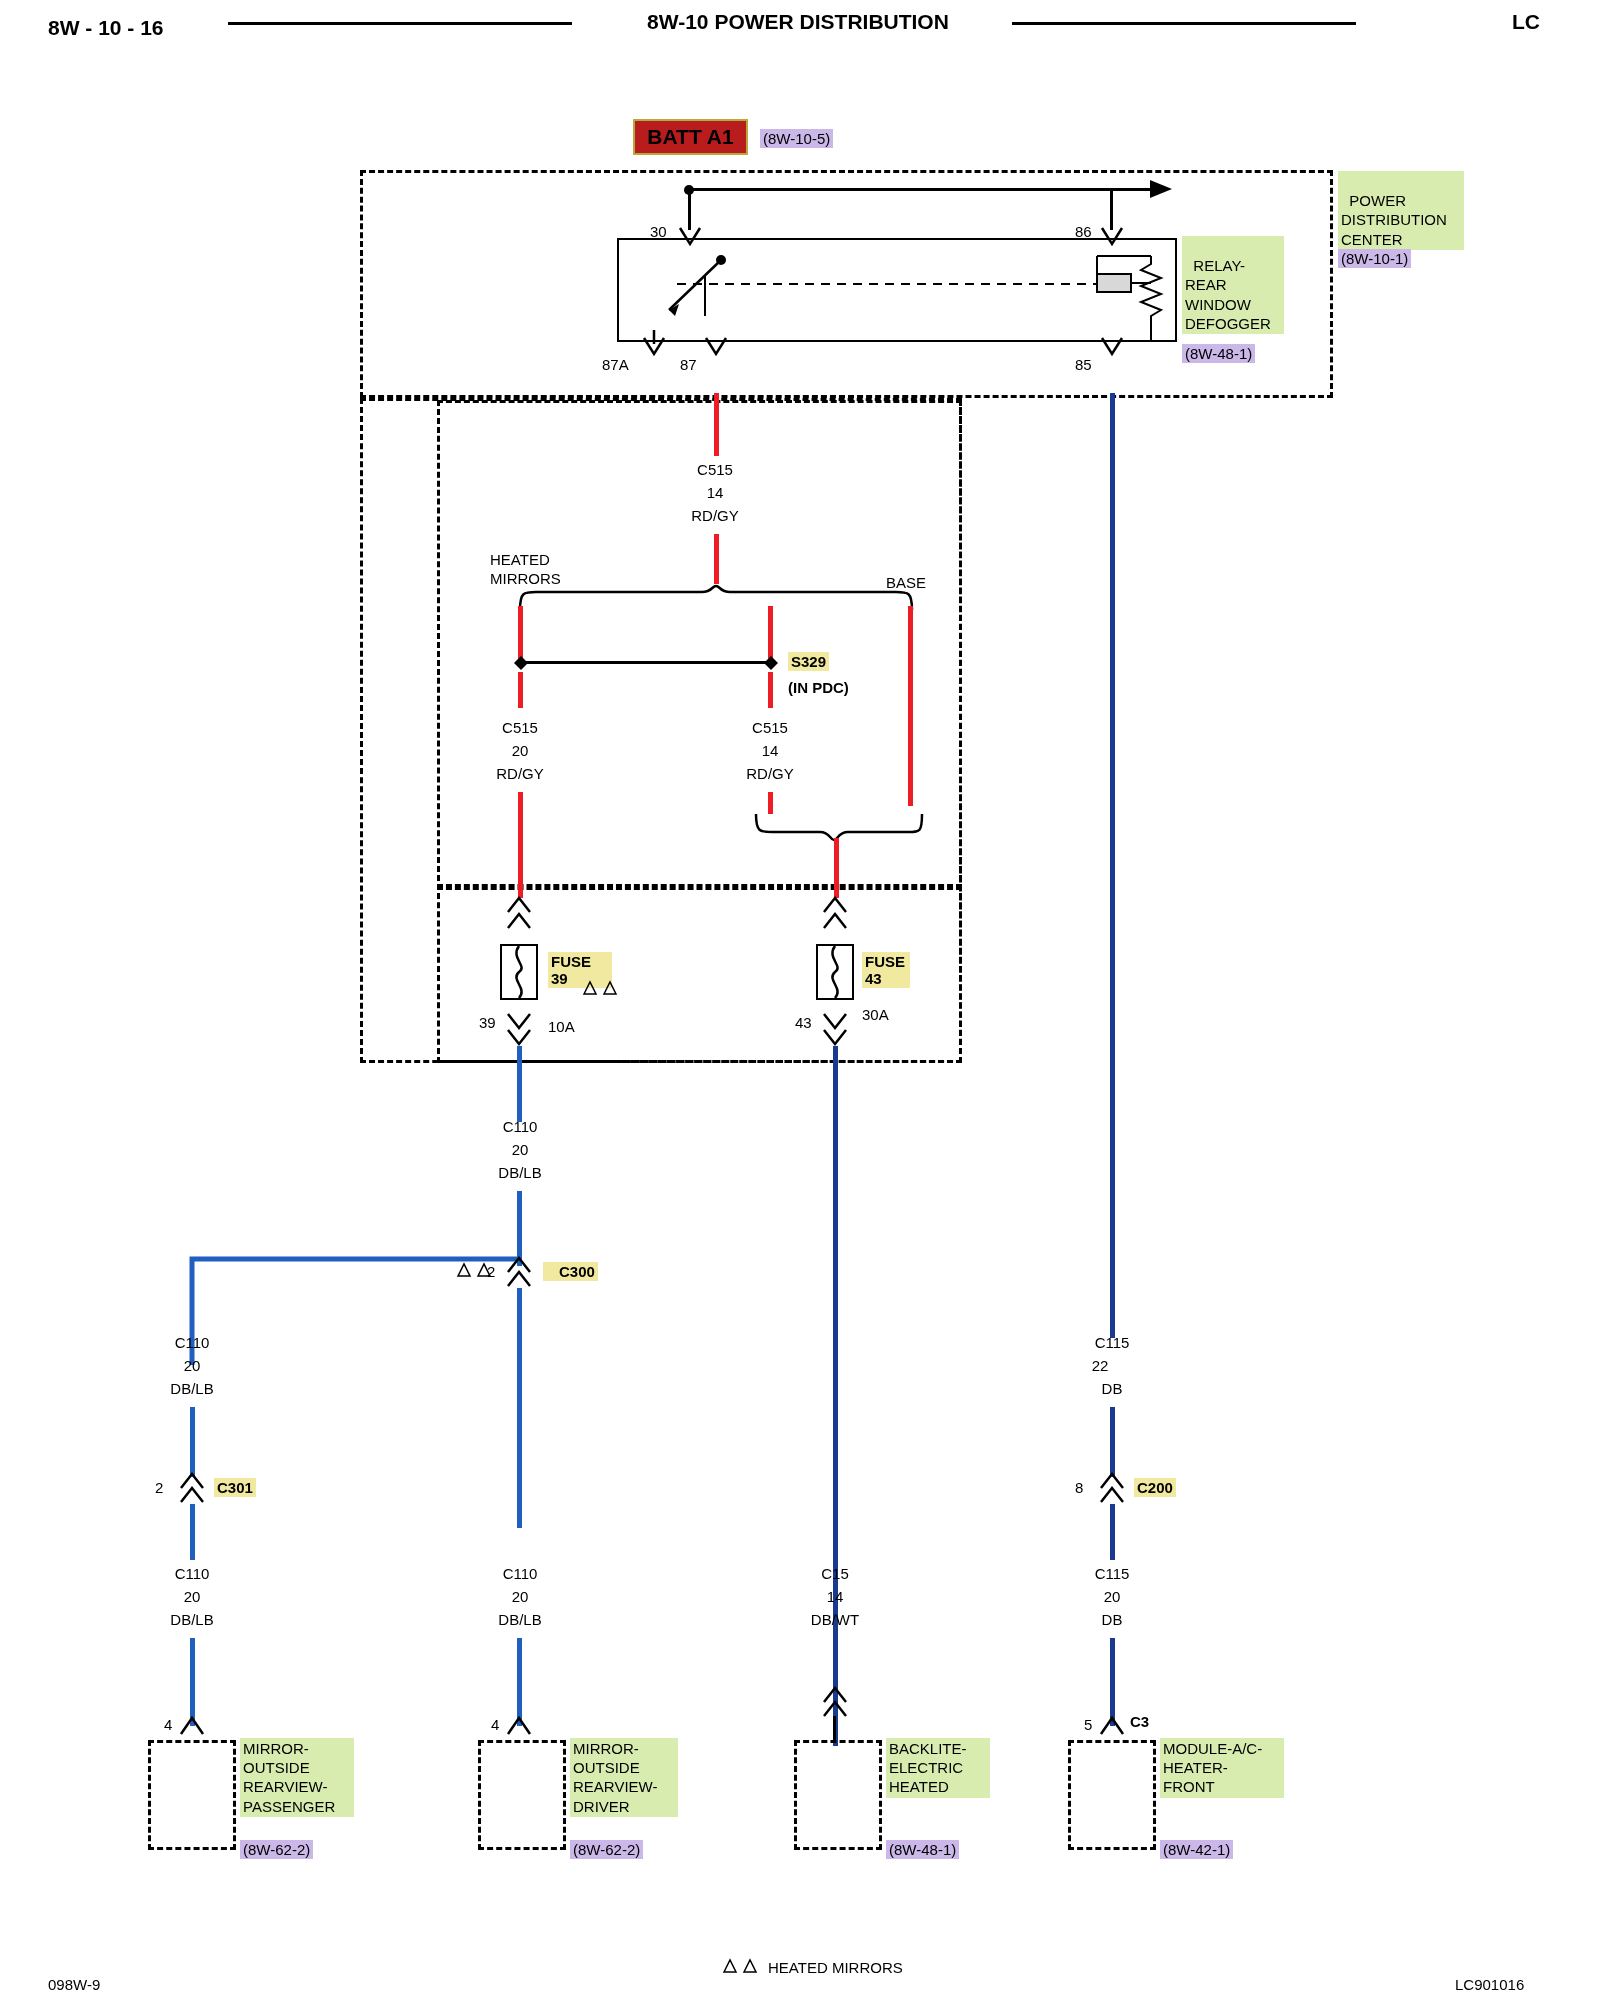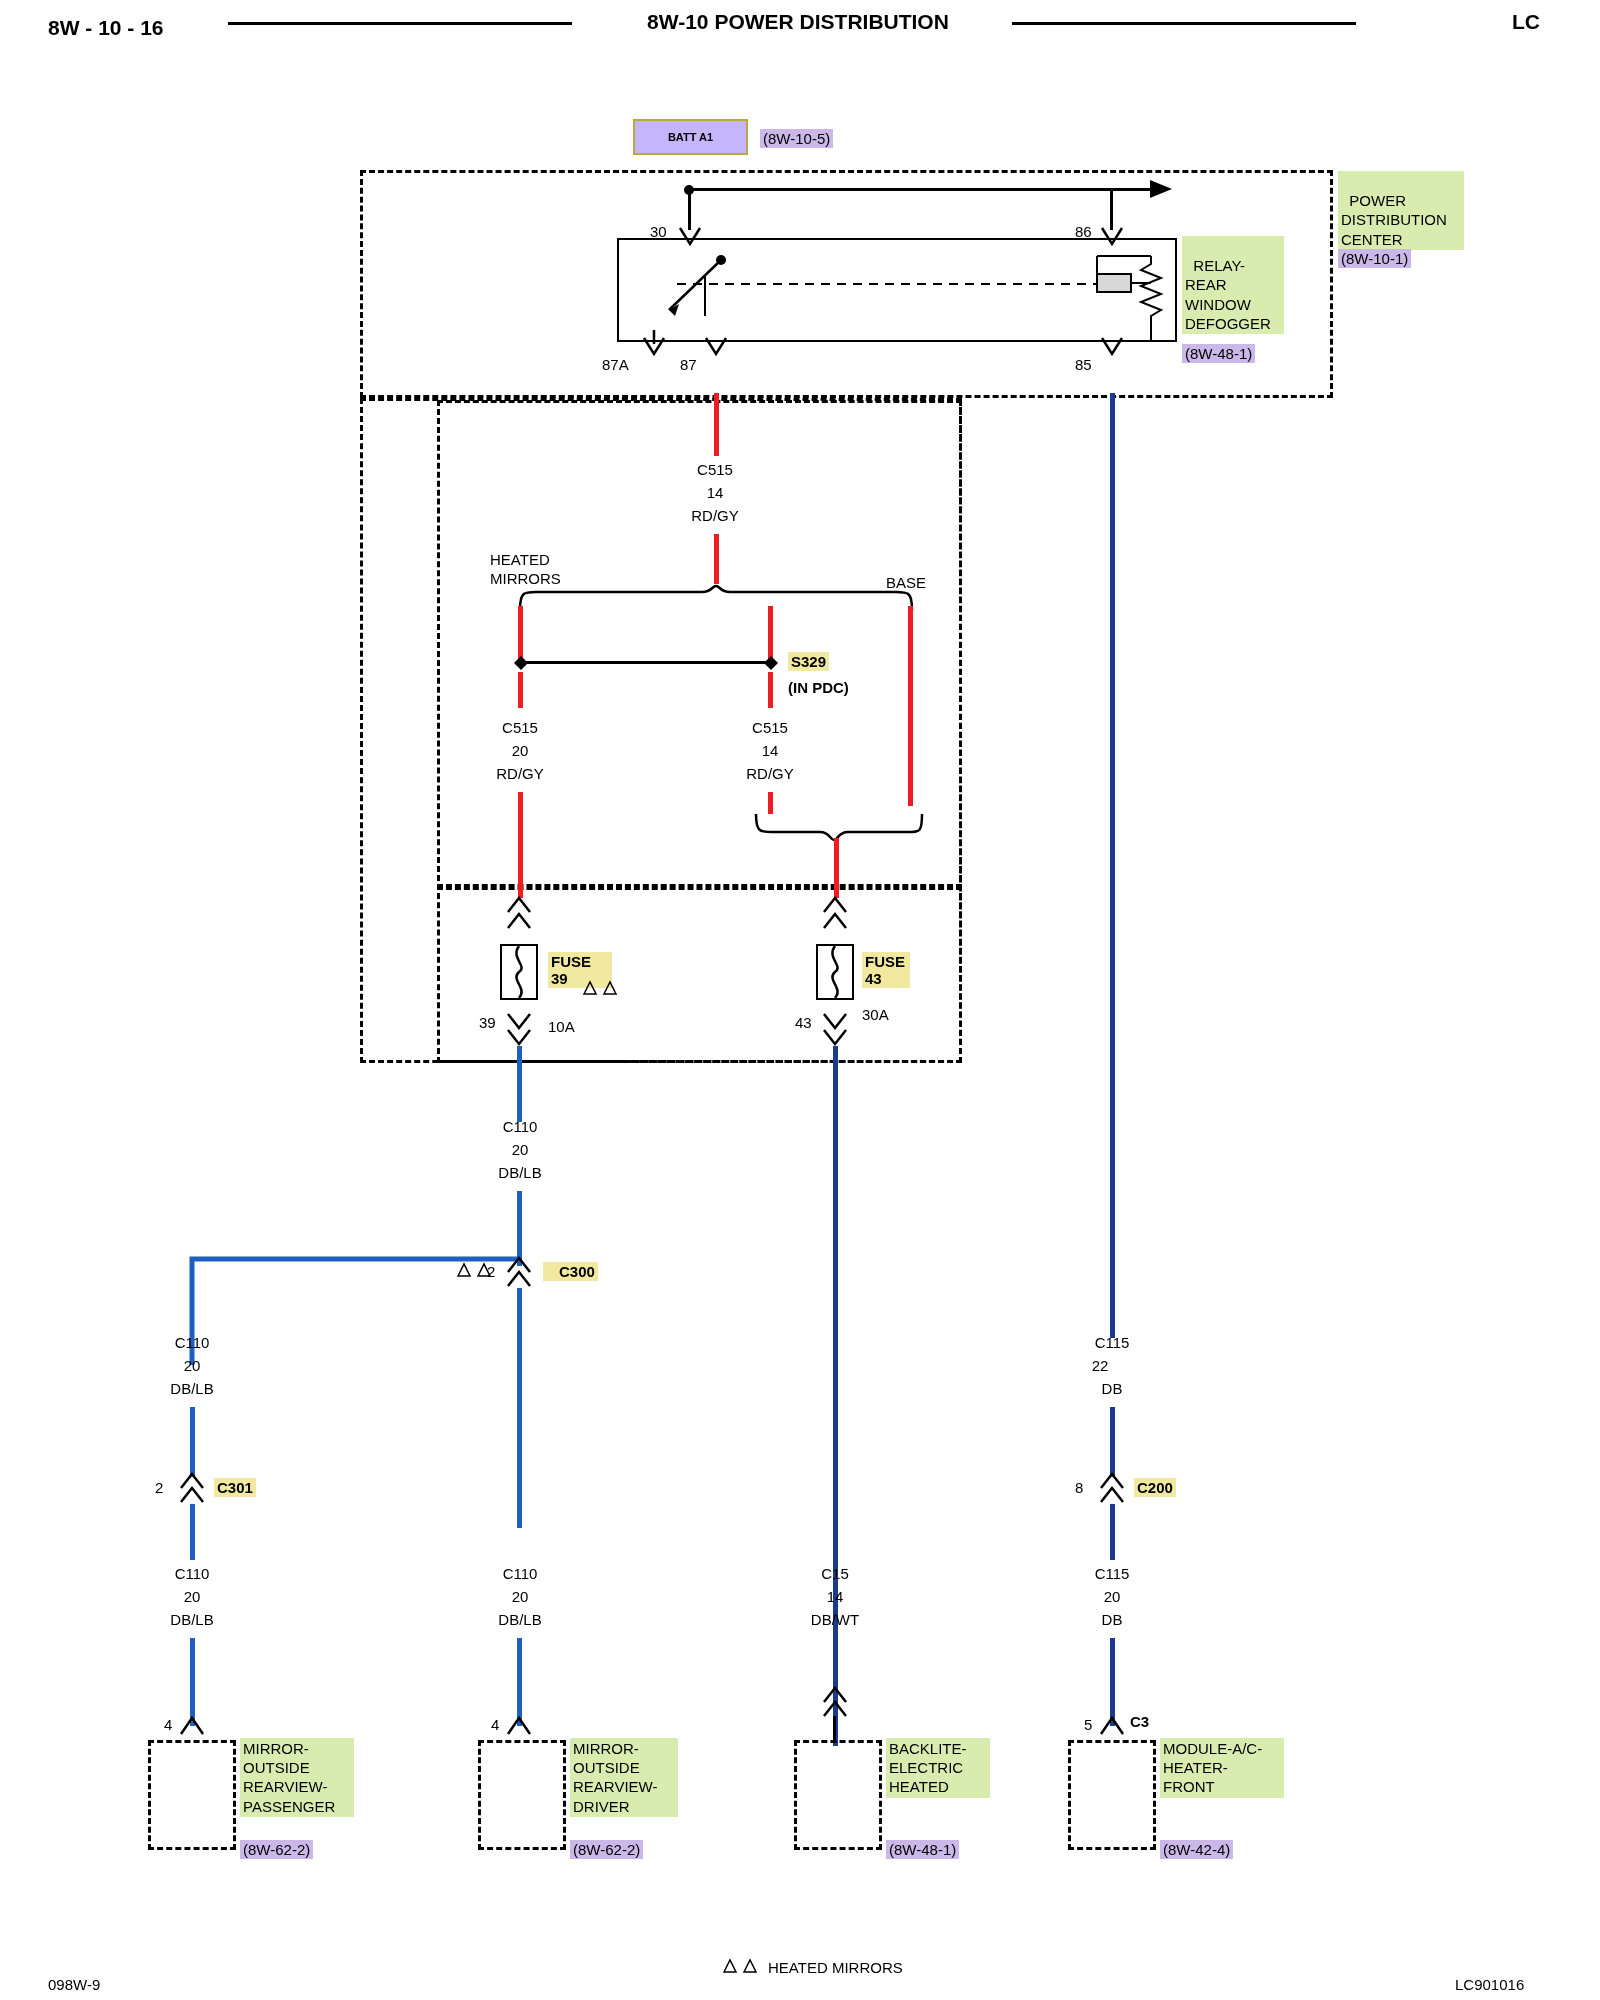--- a/index.html
+++ b/index.html
@@ -14,21 +14,21 @@
   .rule{position:absolute;background:#000;height:3px;}
   .wire{position:absolute;background:#000;}
   .red{position:absolute;background:#ee1c25;width:5px;}
   .blu{position:absolute;background:#1f5fbf;width:5px;}
   .dblu{position:absolute;background:#1a3a8f;width:5px;}
   .dash-box{position:absolute;border:3px dashed #000;box-sizing:border-box;}
   .solid-box{position:absolute;border:2px solid #000;box-sizing:border-box;}
   .green{position:absolute;background:#d9ecb0;color:#000;font-size:15px;line-height:1.28;white-space:pre;padding:1px 3px;}
   .violet{position:absolute;background:#cbb8e8;color:#000;font-size:15px;white-space:pre;padding:1px 3px;}
   .yellowtag{position:absolute;background:#f2e9a0;color:#000;font-size:15px;font-weight:bold;white-space:pre;padding:1px 3px;}
-  .yellowbox{position:absolute;border:2px solid #b9a93c;background:#c4b5fd;color:#000;font-weight:bold;font-size:11px;
+  .yellowbox{position:absolute;border:2px solid #b9a93c;background:#b91c1c;color:#000;font-weight:bold;font-size:21px;
              display:flex;align-items:center;justify-content:center;box-sizing:border-box;}
   .ctr{text-align:center;}
   svg{position:absolute;overflow:visible;}
 </style>
 </head>
 <body>
 
 <div class="hdr" style="left:48px;top:16px;">8W - 10 - 16</div>
 <div class="rule" style="left:228px;top:22px;width:344px;"></div>
 <div class="hdr ctr" style="left:0;top:10px;width:1596px;">8W-10 POWER DISTRIBUTION</div>
@@ -293,21 +293,21 @@
 <div class="dblu" style="left:1110px;top:1638px;height:88px;"></div>
 <svg style="left:1099px;top:1714px;width:26px;height:22px;">
   <polyline points="2,20 13,4 24,20" stroke="#000" stroke-width="2.5" fill="none"></polyline>
 </svg>
 <div class="lbl" style="left:1084px;top:1715px;">5</div>
 <div class="lbl bold" style="left:1130px;top:1712px;">C3</div>
 <div class="dash-box" style="left:1068px;top:1740px;width:88px;height:110px;"></div>
 <div class="green" style="left:1160px;top:1738px;width:118px;"><span>MODULE-A/C-
 HEATER-
 FRONT</span></div>
-<div class="violet" style="left:1160px;top:1840px;">(8W-42-4)</div>
+<div class="violet" style="left:1160px;top:1840px;">(8W-42-1)</div>
 
 <svg style="left:718px;top:1958px;width:44px;height:16px;">
   <polygon points="6,14 12,2 18,14" stroke="#000" stroke-width="1.5" fill="none"></polygon>
   <polygon points="26,14 32,2 38,14" stroke="#000" stroke-width="1.5" fill="none"></polygon>
 </svg>
 <div class="lbl" style="left:768px;top:1958px;">HEATED MIRRORS</div>
 
 <div class="lbl" style="left:48px;top:1975px;">098W-9</div>
 <div class="lbl" style="left:1455px;top:1975px;">LC901016</div>
 

